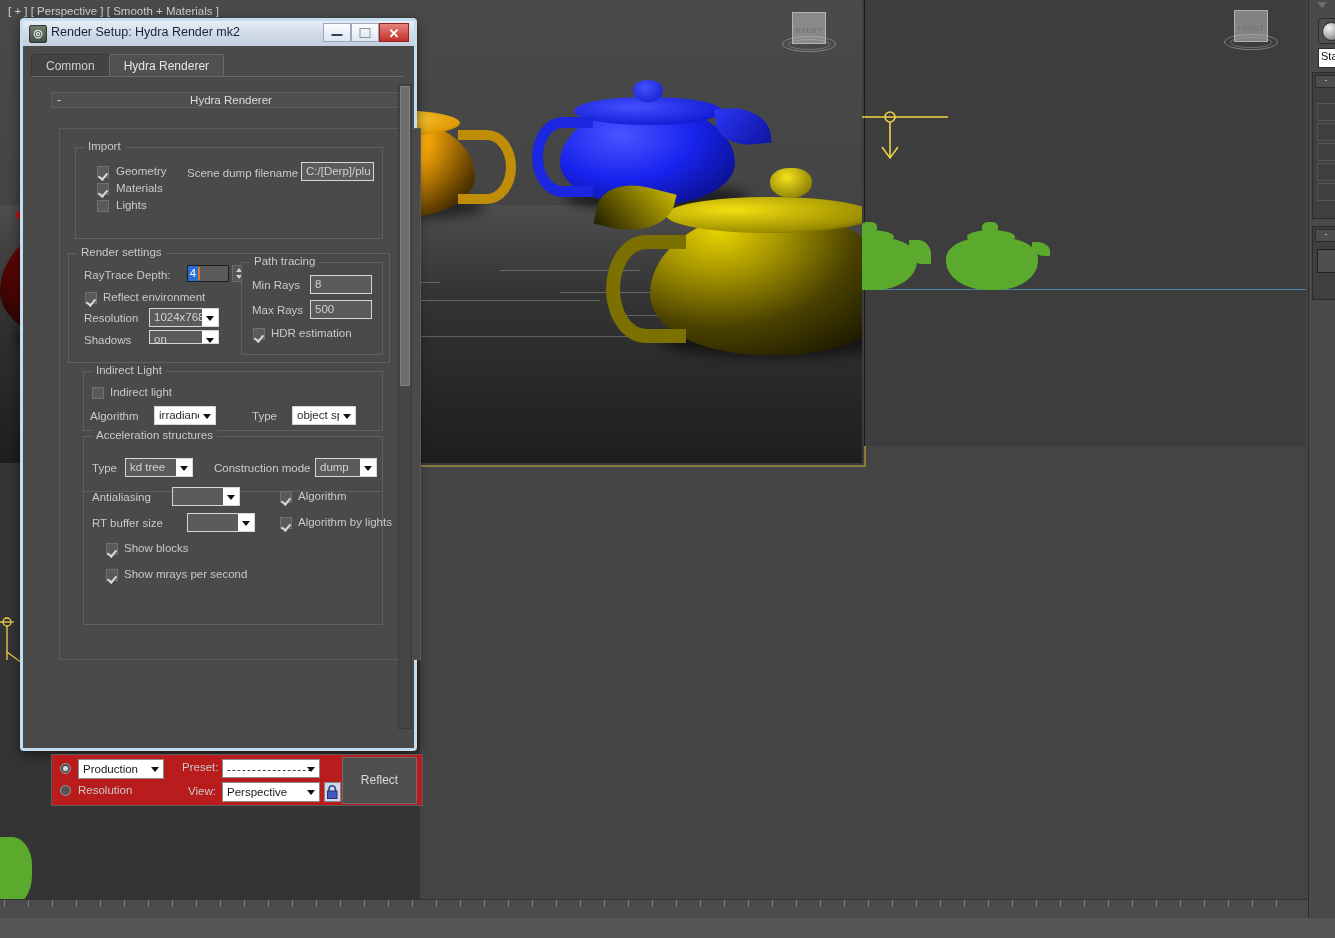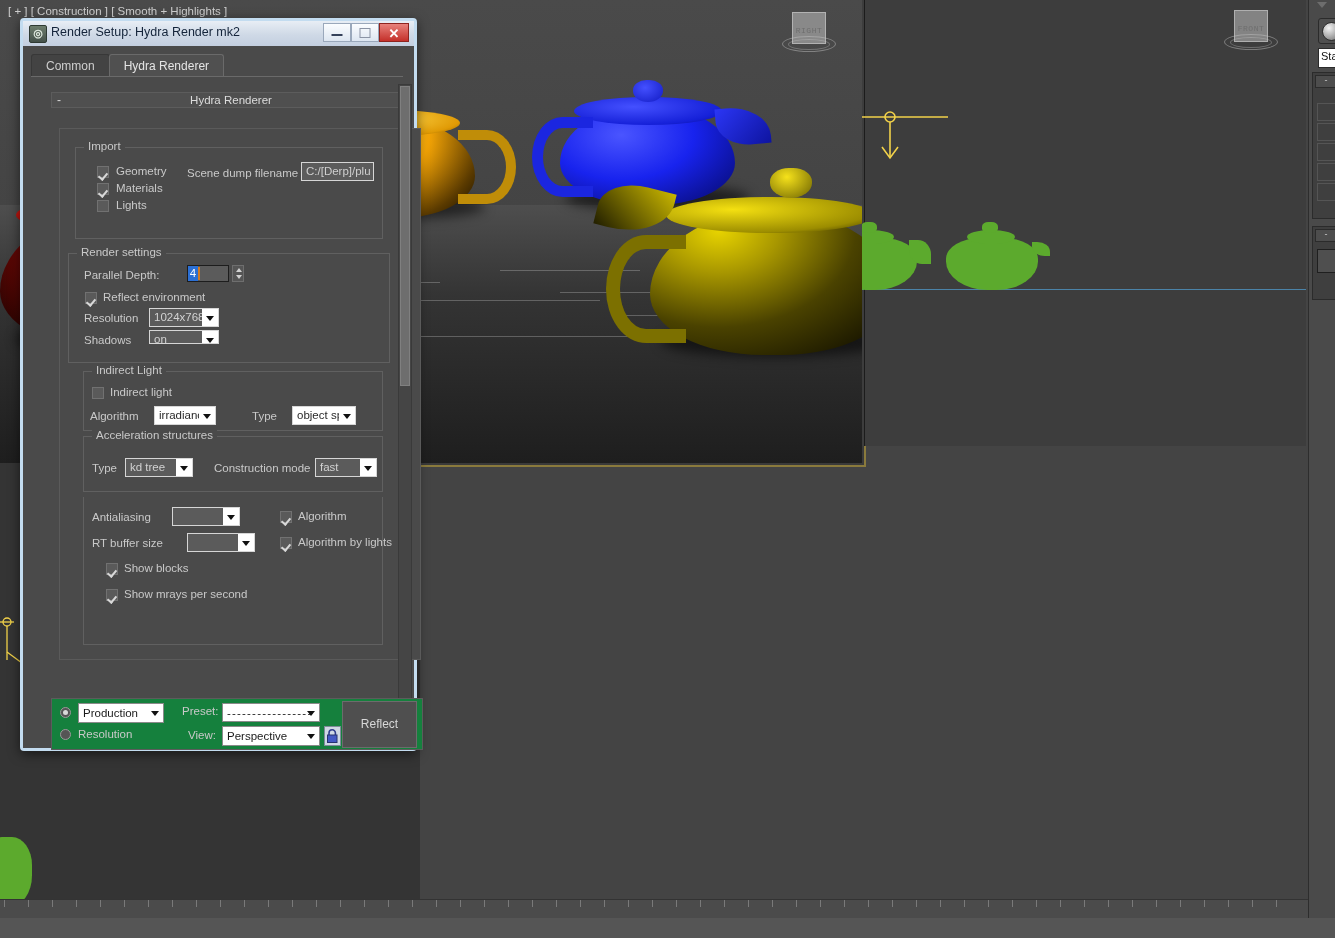--- a/index.html
+++ b/index.html
@@ -138,22 +138,22 @@
   .combo .arrow{position:absolute;right:0;top:0;width:16px;height:100%;background:#fff;}
   .combo .arrow:after{content:"";position:absolute;left:4px;top:7px;width:0;height:0;
          border-left:4px solid transparent;border-right:4px solid transparent;
          border-top:5px solid #111;}
   .combo.empty{color:transparent;}
   
   .combo.dis{background:#fff;color:#2a2a2a;border-color:#d6d6d6;}
   .combo.dis .arrow{background:#fff;}
 
   
-  #botbar{position:absolute;left:28px;top:652px;width:372px;height:52px;
-          background:#15803d;border:1px solid #5c5c5c;box-sizing:border-box;padding-left:24px;}
+  #botbar{position:absolute;left:28px;top:708px;width:372px;height:52px;
+          background:#b91c1c;border:1px solid #5c5c5c;box-sizing:border-box;padding-left:24px;}
   .radio{position:absolute;width:11px;height:11px;border-radius:50%;background:#555;
          border:1px solid #9a9a9a;box-sizing:border-box;}
   .radio.on:after{content:"";position:absolute;left:2px;top:2px;width:5px;height:5px;
          border-radius:50%;background:#d9d9d9;}
   .combo-light{position:absolute;background:#fff;border:1px solid #8a8a8a;box-sizing:border-box;
          font-size:11.5px;color:#1a1a1a;line-height:18px;padding-left:4px;overflow:hidden;
          white-space:nowrap;}
   .combo-light .arrow{position:absolute;right:0;top:0;width:16px;height:100%;}
   .combo-light .arrow:after{content:"";position:absolute;left:4px;top:7px;width:0;height:0;
          border-left:4px solid transparent;border-right:4px solid transparent;
@@ -351,21 +351,21 @@
              background:radial-gradient(ellipse at 32% 35%, #f4e011, #9b8c00 70%, #2e2900);"></div>
         <div class="knob" style="left:140px;top:3px;width:42px;height:30px;
              background:radial-gradient(ellipse at 40% 30%, #f6e21b, #6c6200);"></div>
         <div class="spout" style="left:-32px;top:20px;width:74px;height:48px;
              background:linear-gradient(215deg,#c9b600,#221f00);
              border-radius:60% 0 80% 0;transform:rotate(14deg)"></div>
         <div style="position:absolute;left:-24px;top:70px;width:66px;height:80px;border:14px solid #7c7000;
              border-radius:60% 0 0 60%;border-right:none;"></div>
       </div>
 
-      <div class="vp-label">[ + ] [ Construction ] [ Smooth + Highlights ]</div>
+      <div class="vp-label">[ + ] [ Perspective ] [ Smooth + Materials ]</div>
 
       <div class="viewcube" style="left:783px;top:10px">
         <div class="vc-box">RIGHT</div>
         <div class="vc-ring"></div>
         <div class="vc-ring2"></div>
       </div>
 
       <div class="tripod" style="left:24px;top:385px">
         <div class="ax" style="left:8px;top:0;width:1.5px;height:26px;background:#3d5fd6"></div>
         <div class="lbl" style="left:4px;top:-3px;color:#3d5fd6">z</div>
@@ -500,21 +500,21 @@
           <div class="cb" style="left:21px;top:52px"></div>
           <div class="lab" style="left:40px;top:51px">Lights</div>
 
           <div class="lab" style="left:111px;top:19px">Scene dump filename</div>
           <div class="tf" style="left:225px;top:14px;width:73px;height:19px">C:/[Derp]/plu</div>
         </div>
 
         <div class="grp" style="left:8px;top:124px;width:322px;height:110px">
           <div class="grp-title">Render settings</div>
 
-          <div class="lab" style="left:15px;top:15px">Parallel Depth:</div>
+          <div class="lab" style="left:15px;top:15px">RayTrace Depth:</div>
           <div class="spin-wrap" style="left:118px;top:11px;width:58px;height:17px">
             <div class="spin-fld">
               <span class="spin-val">4</span>
               <span class="spin-caret"></span>
             </div>
             <div class="spin-btns">
                 <i class="u"></i>
                 <i class="d"></i>
               </div>
           </div>
@@ -527,20 +527,29 @@
             <span>1024x768</span>
             <span class="arrow"></span>
           </div>
 
           <div class="lab" style="left:15px;top:80px">Shadows</div>
           <div class="combo" style="left:80px;top:76px;width:70px;height:14px">
             <span>on</span>
             <span class="arrow"></span>
           </div>
 
+          <div class="grp" style="left:172px;top:8px;width:142px;height:93px;background:#4a4a4a">
+            <div class="grp-title">Path tracing</div>
+            <div class="lab" style="left:10px;top:16px">Min Rays</div>
+            <div class="tf" style="left:68px;top:12px;width:62px;height:19px">8</div>
+            <div class="lab" style="left:10px;top:41px">Max Rays</div>
+            <div class="tf" style="left:68px;top:37px;width:62px;height:19px">500</div>
+            <div class="cb on" style="left:11px;top:65px"></div>
+            <div class="lab" style="left:29px;top:64px">HDR estimation</div>
+          </div>
         </div>
 
         <div class="grp" style="left:23px;top:242px;width:300px;height:60px">
           <div class="grp-title">Indirect Light</div>
           <div class="cb" style="left:8px;top:15px"></div>
           <div class="lab" style="left:26px;top:14px">Indirect light</div>
           <div class="lab" style="left:6px;top:38px">Algorithm</div>
           <div class="combo dis" style="left:70px;top:34px;width:62px;height:19px">
             <span>irradiance</span>
             <span class="arrow"></span>
@@ -554,26 +563,26 @@
 
         <div class="grp" style="left:23px;top:307px;width:300px;height:56px">
           <div class="grp-title">Acceleration structures</div>
           <div class="lab" style="left:8px;top:25px">Type</div>
           <div class="combo" style="left:41px;top:21px;width:68px;height:19px">
             <span>kd tree</span>
             <span class="arrow"></span>
           </div>
           <div class="lab" style="left:130px;top:25px">Construction mode</div>
           <div class="combo" style="left:231px;top:21px;width:62px;height:19px">
-            <span>fast</span>
-            <span class="arrow"></span>
-          </div>
-        </div>
-
-        <div class="grp" style="left:23px;top:368px;width:300px;height:148px;border-top:none">
+            <span>dump</span>
+            <span class="arrow"></span>
+          </div>
+        </div>
+
+        <div class="grp" style="left:23px;top:348px;width:300px;height:148px;border-top:none">
           <div class="lab" style="left:8px;top:14px">Antialiasing</div>
           <div class="combo empty" style="left:88px;top:10px;width:68px;height:19px">
             <span></span>
             <span class="arrow"></span>
           </div>
           <div class="lab" style="left:8px;top:40px">RT buffer size</div>
           <div class="combo empty" style="left:103px;top:36px;width:68px;height:19px">
             <span></span>
             <span class="arrow"></span>
           </div>

